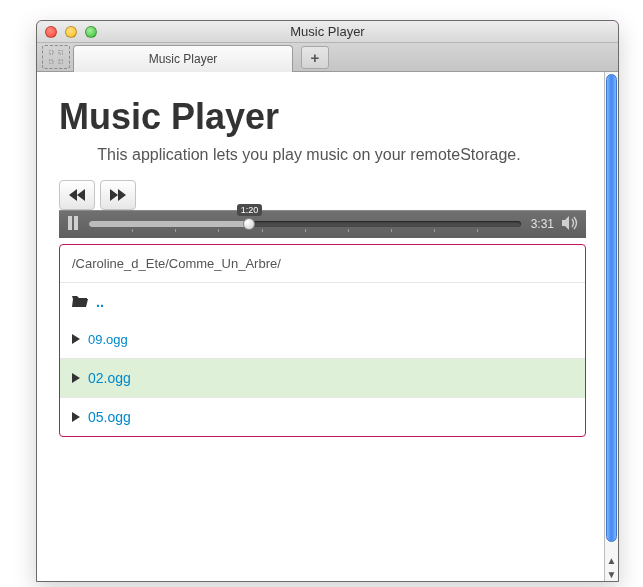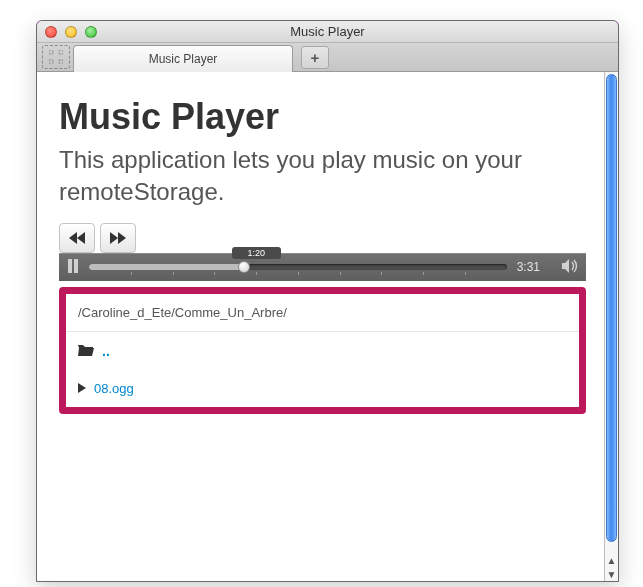--- a/index.html
+++ b/index.html
@@ -108,21 +108,21 @@
     }
     .vscroll .arrow {
       position: absolute; left: 0; right: 0; height: 14px;
       display: flex; align-items: center; justify-content: center;
       color: #555; font-size: 10px;
     }
     .vscroll .arrow.up { bottom: 14px; }
     .vscroll .arrow.down { bottom: 0; }
 
     h1 { font-size: 36px; font-weight: 700; color: #333; margin-bottom: 6px; }
-    .lead { font-size: 24px; color: #555; line-height: 1.35; margin-bottom: 14px; max-width: 500px; font-weight: 300; }
+    .lead { font-size: 16px; color: #555; line-height: 1.35; margin-bottom: 14px; max-width: 500px; font-weight: 300; text-align: center; }
 
     .transport { display: flex; gap: 5px; margin-bottom: 0; }
     .btn {
       background: linear-gradient(#ffffff, #e7e7e7);
       border: 1px solid #c4c4c4;
       border-radius: 4px;
       width: 36px; height: 30px;
       display: flex; align-items: center; justify-content: center;
       color: #333;
     }
@@ -160,29 +160,29 @@
     }
     .track .ticks {
       position: absolute; left: 0; right: 0; top: 8px; height: 3px;
     }
     .track .ticks span {
       position: absolute; top: 0; width: 1px; height: 3px; background: #9c9c9c;
     }
     .bubble {
       position: absolute; top: -17px; left: calc(37% - 12px);
       background: #4a4a4a; color: #fff;
-      font-size: 9px; padding: 1px 16px; border-radius: 3px;
+      font-size: 9px; padding: 1px 4px; border-radius: 3px;
       white-space: nowrap;
     }
-    .duration { margin-right: 22px; color: #e2e2e2; }
+    .duration { margin-right: 8px; color: #e2e2e2; }
     .vol svg { width: 16px; height: 14px; color: #d0d0d0; }
 
     .list {
       margin-top: 6px;
-      border: 7px solid #be185d;
+      border: 1px solid #be185d;
       border-radius: 4px;
     }
     .row {
       border-top: 1px solid #e6e6e6;
       padding: 11px 12px;
       font-size: 14px;
       display: flex; align-items: center; gap: 8px;
       color: #333;
     }
     .row:first-child { border-top: none; font-size: 13px; color: #555; }
@@ -283,21 +283,29 @@
             <svg viewBox="0 0 16 13">
                 <path d="M0 2 h5 l2 2 h8 v1 h-14 z" fill="#333"></path>
                 <path d="M1 5 h15 l-2 8 h-14 z" fill="#333"></path>
               </svg>
           </span>
           <span class="linkbold">..</span>
         </div>
         <div id="files">
             <div class="row">
               <span class="play-tri"></span>
-              <span class="link">08.ogg</span>
+              <span class="link">09.ogg</span>
+            </div>
+            <div class="row active">
+              <span class="play-tri"></span>
+              <span class="link">02.ogg</span>
+            </div>
+            <div class="row">
+              <span class="play-tri"></span>
+              <span class="link">05.ogg</span>
             </div>
           </div>
       </div>
     </div>
 
     <div class="vscroll">
       <div class="thumb"></div>
       <div class="arrow up">▲</div>
       <div class="arrow down">▼</div>
     </div>

